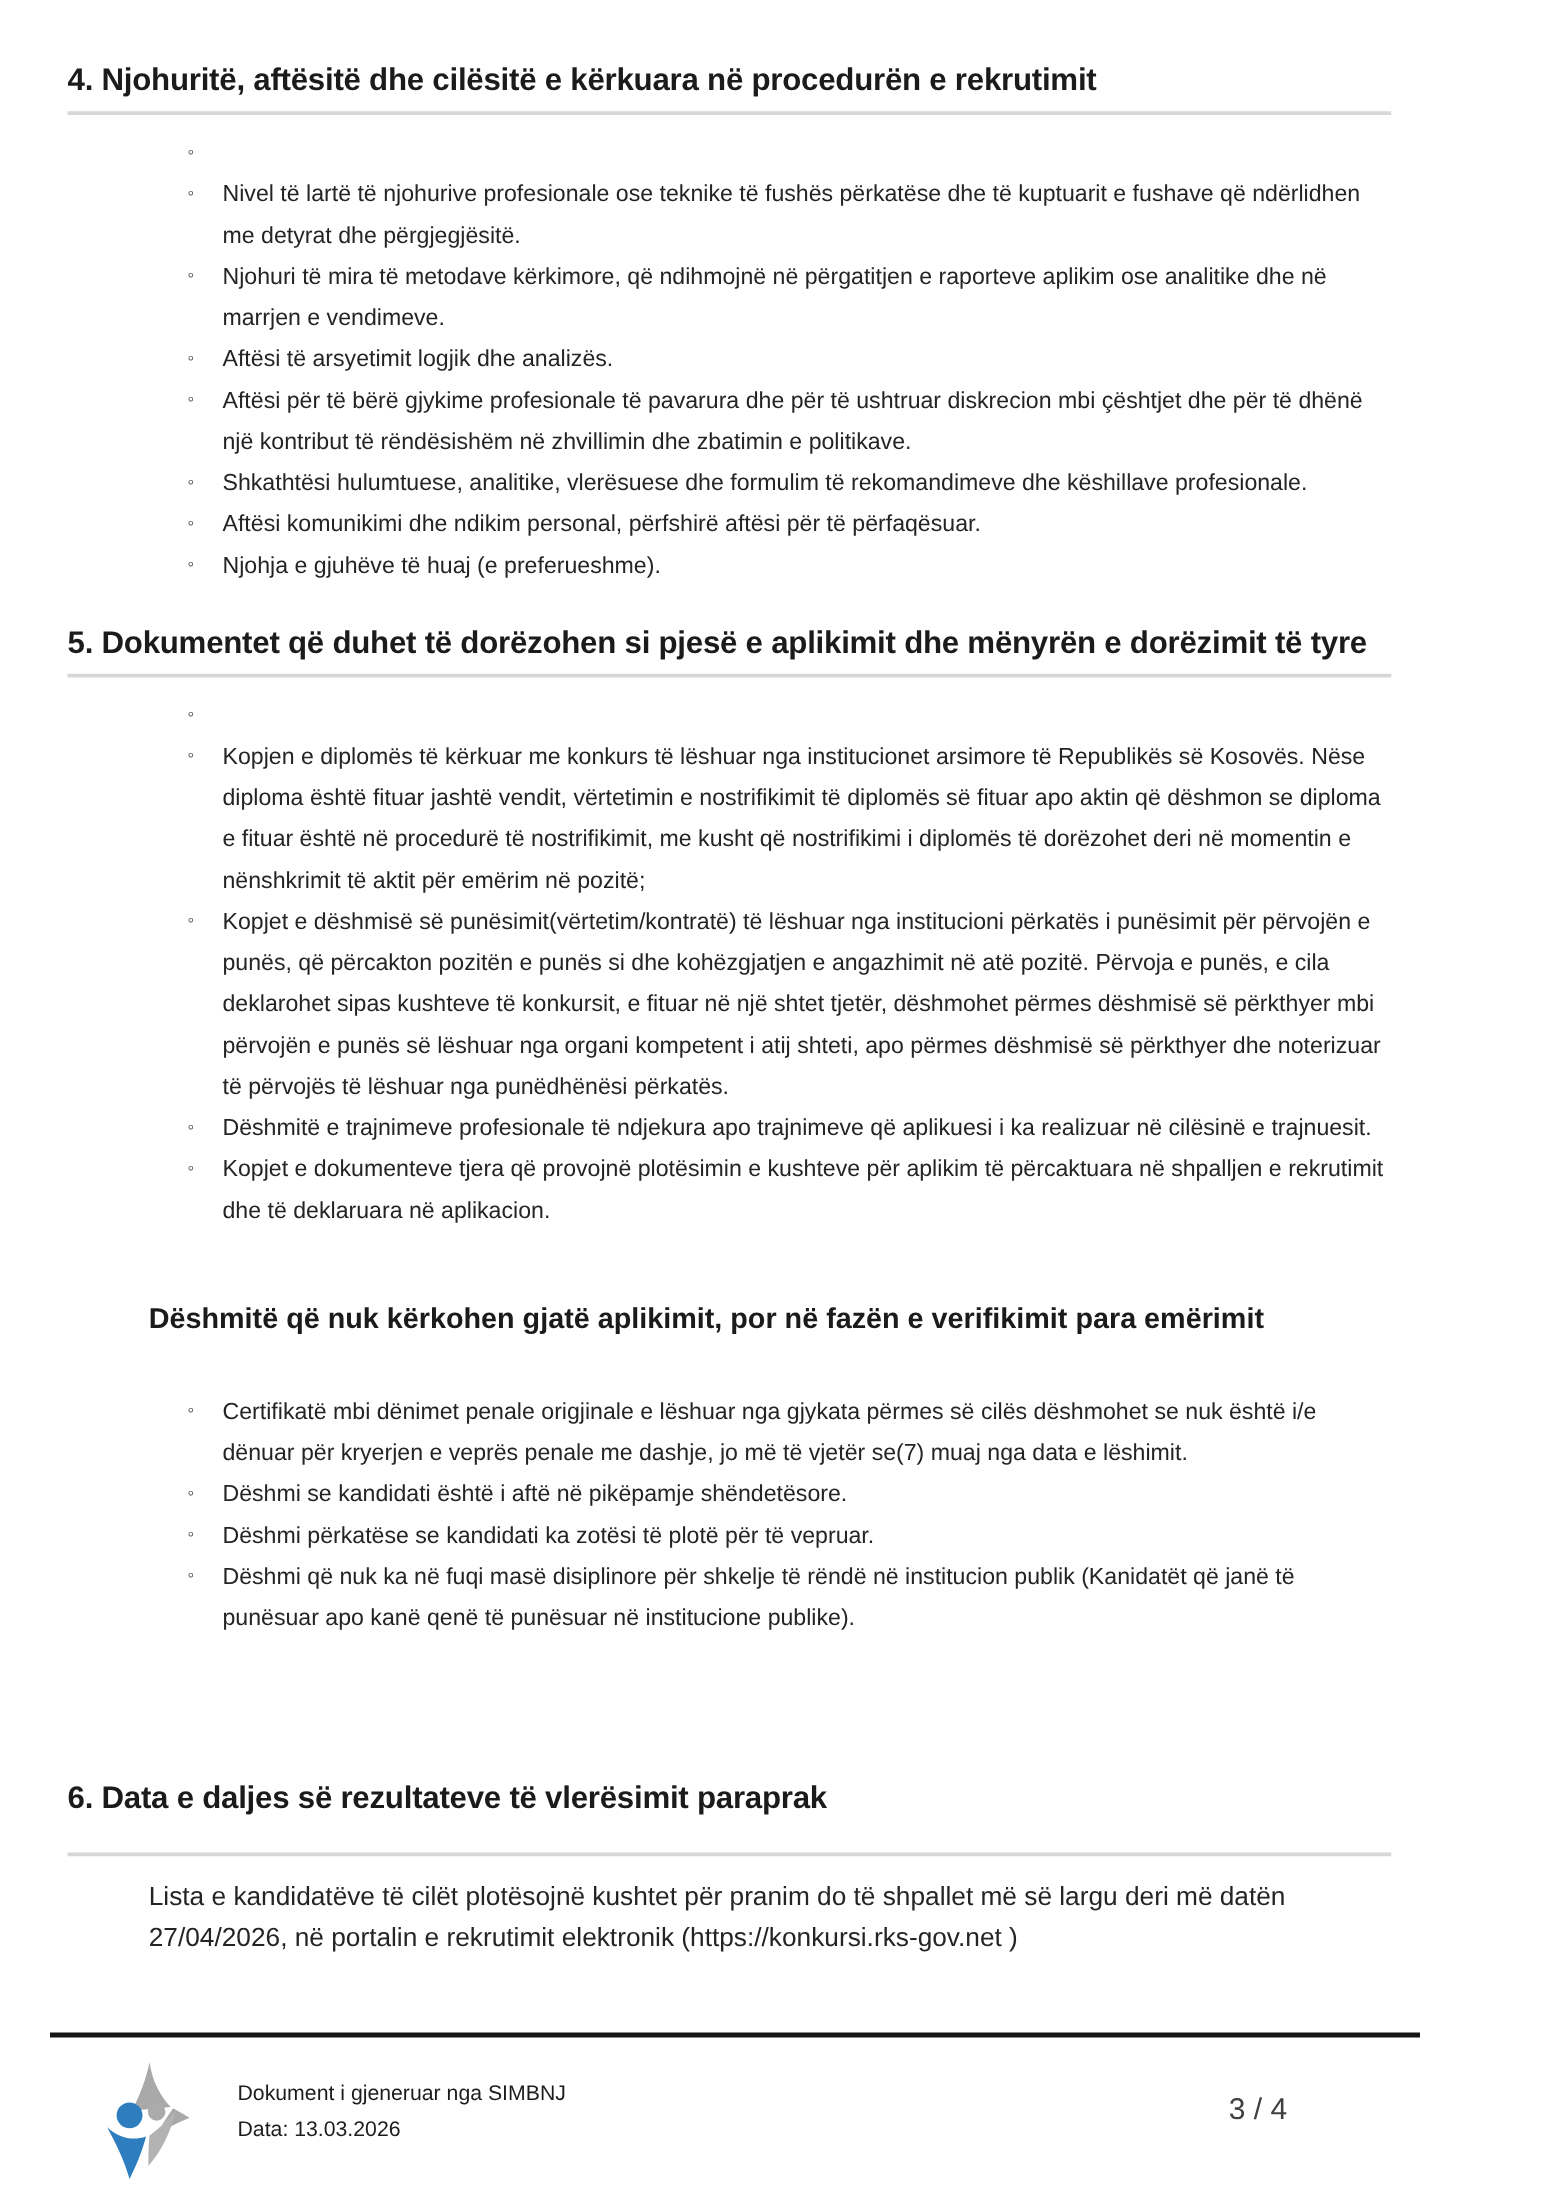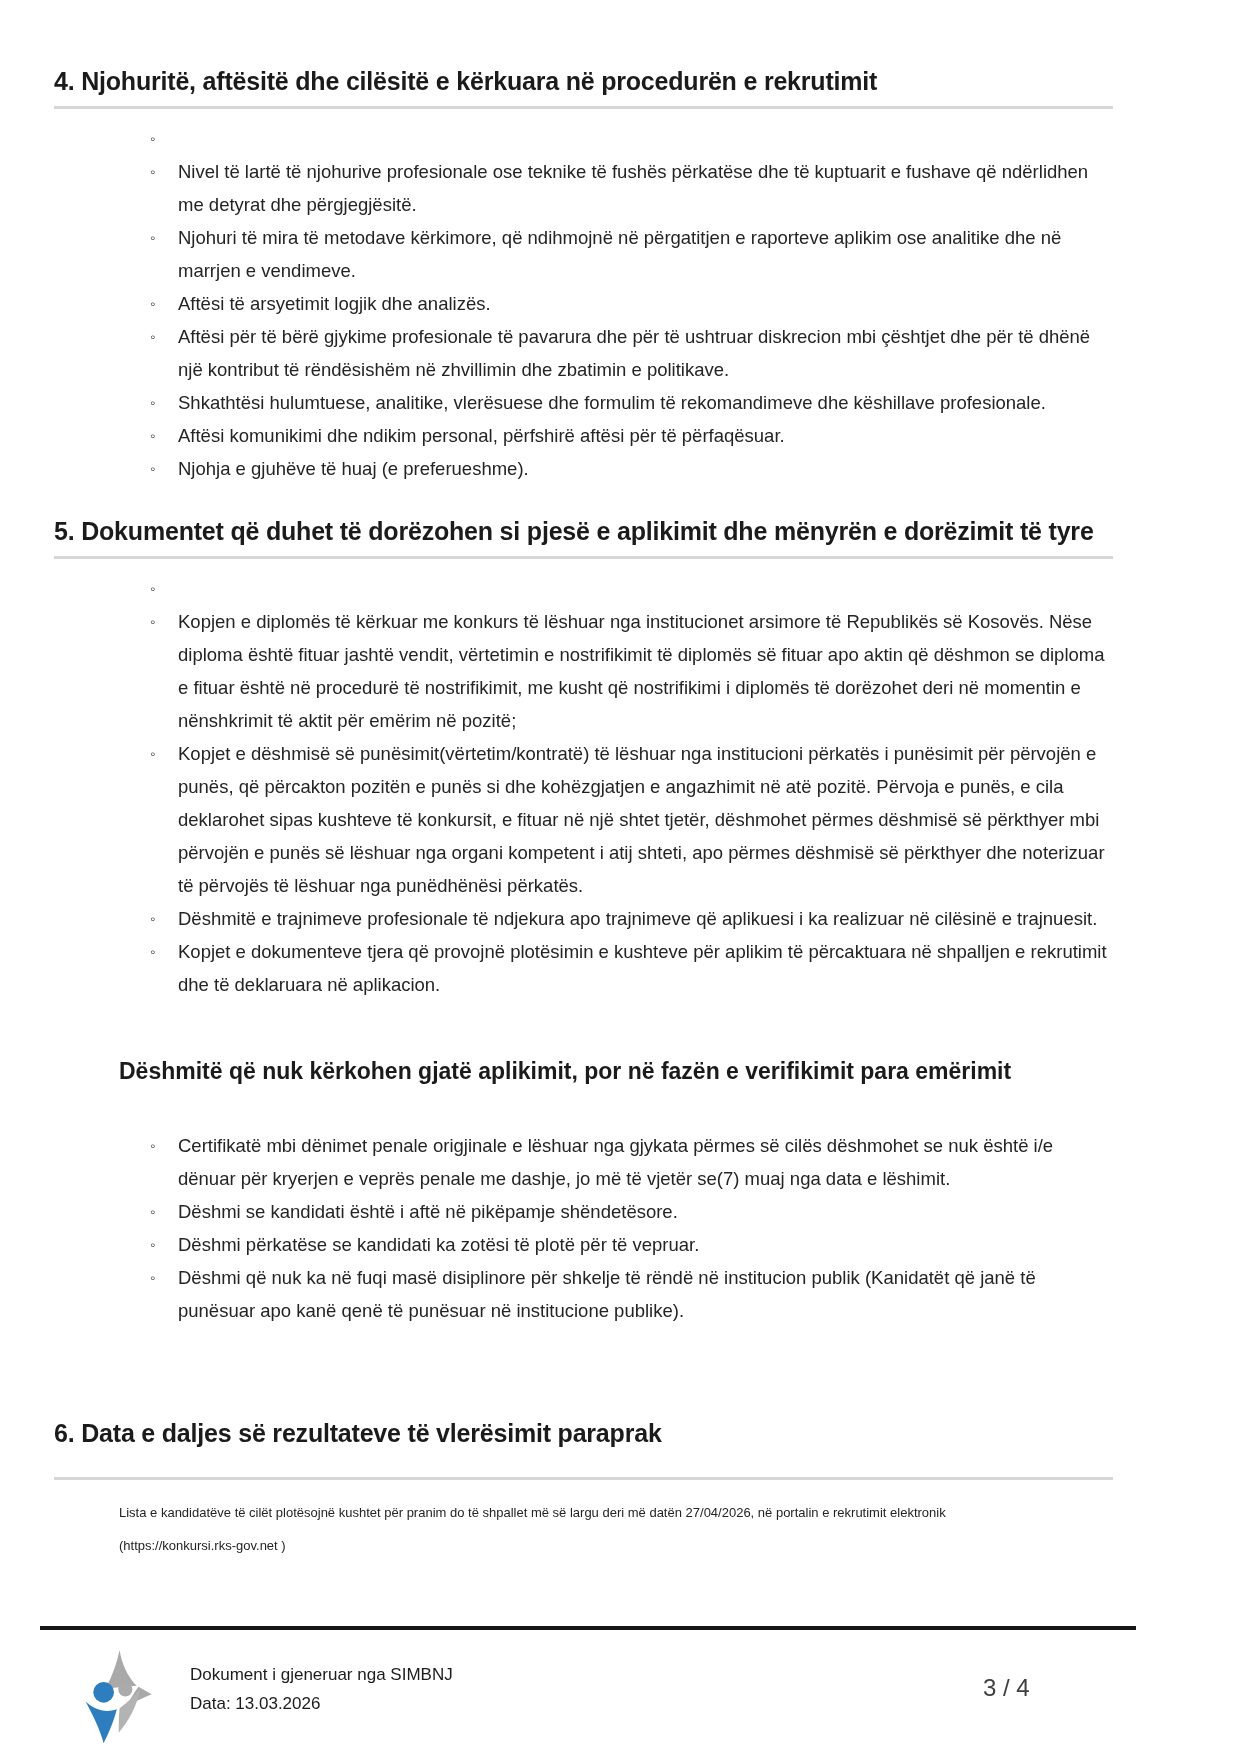--- a/index.html
+++ b/index.html
@@ -1,40 +1,40 @@
 <!DOCTYPE html>
 <html lang="sq"><head>
 <meta charset="utf-8">
 <style>
   html,body{margin:0;padding:0;}
   body{
     width:1241px;height:1754px;position:relative;background:#ffffff;
     font-family:"Liberation Sans",sans-serif;color:#242424;overflow:hidden;
   }
-  .page{padding:63px 128px 0 54px;}
+  .page{padding:46px 128px 0 54px;}
   section{display:block;}
   h2.sec-heading{
     font-size:25px;line-height:36px;font-weight:700;color:#1b1b1b;margin:0;
     letter-spacing:-0.2px;
   }
   .rule{height:3px;background:#d7d7d7;margin-top:7px;}
   .rule-gap{margin-top:26px;}
   ul.bullets{list-style:none;margin:13px 0 0 0;padding:0;font-size:18.5px;line-height:33px;color:#242424;}
   ul.bullets li{display:flex;padding-left:96px;}
   ul.bullets .marker{flex:0 0 28px;font-size:15px;color:#3a3a3a;}
   ul.bullets .li-text{flex:1 1 auto;}
   .section-5{margin-top:28px;}
   .verification-subheading{
     font-size:23px;font-weight:700;color:#1b1b1b;
     margin:56px 0 0 65px;line-height:28px;
   }
   .verification-list{margin-top:44px !important;}
-  .section-6{margin-top:88px;}
+  .section-6{margin-top:110px;}
   .result-paragraph{
-    font-size:13px;line-height:33px;color:#242424;
+    font-size:21px;line-height:33px;color:#242424;
     margin:16px 0 0 65px;max-width:940px;
   }
   footer{position:absolute;left:0;top:1626px;width:1241px;}
   .footer-line{margin-left:40px;width:1096px;height:4px;background:#161616;}
   .footer-row{position:relative;margin-top:18px;padding-left:76px;display:flex;align-items:flex-start;}
   .logo-wrap{width:76px;height:98px;flex:0 0 76px;}
   .footer-text{margin-left:38px;padding-top:12px;font-size:17px;line-height:29px;color:#1c1c1c;}
   .page-num{position:absolute;left:983px;top:26px;font-size:24px;color:#404040;}
 </style>
 </head>

